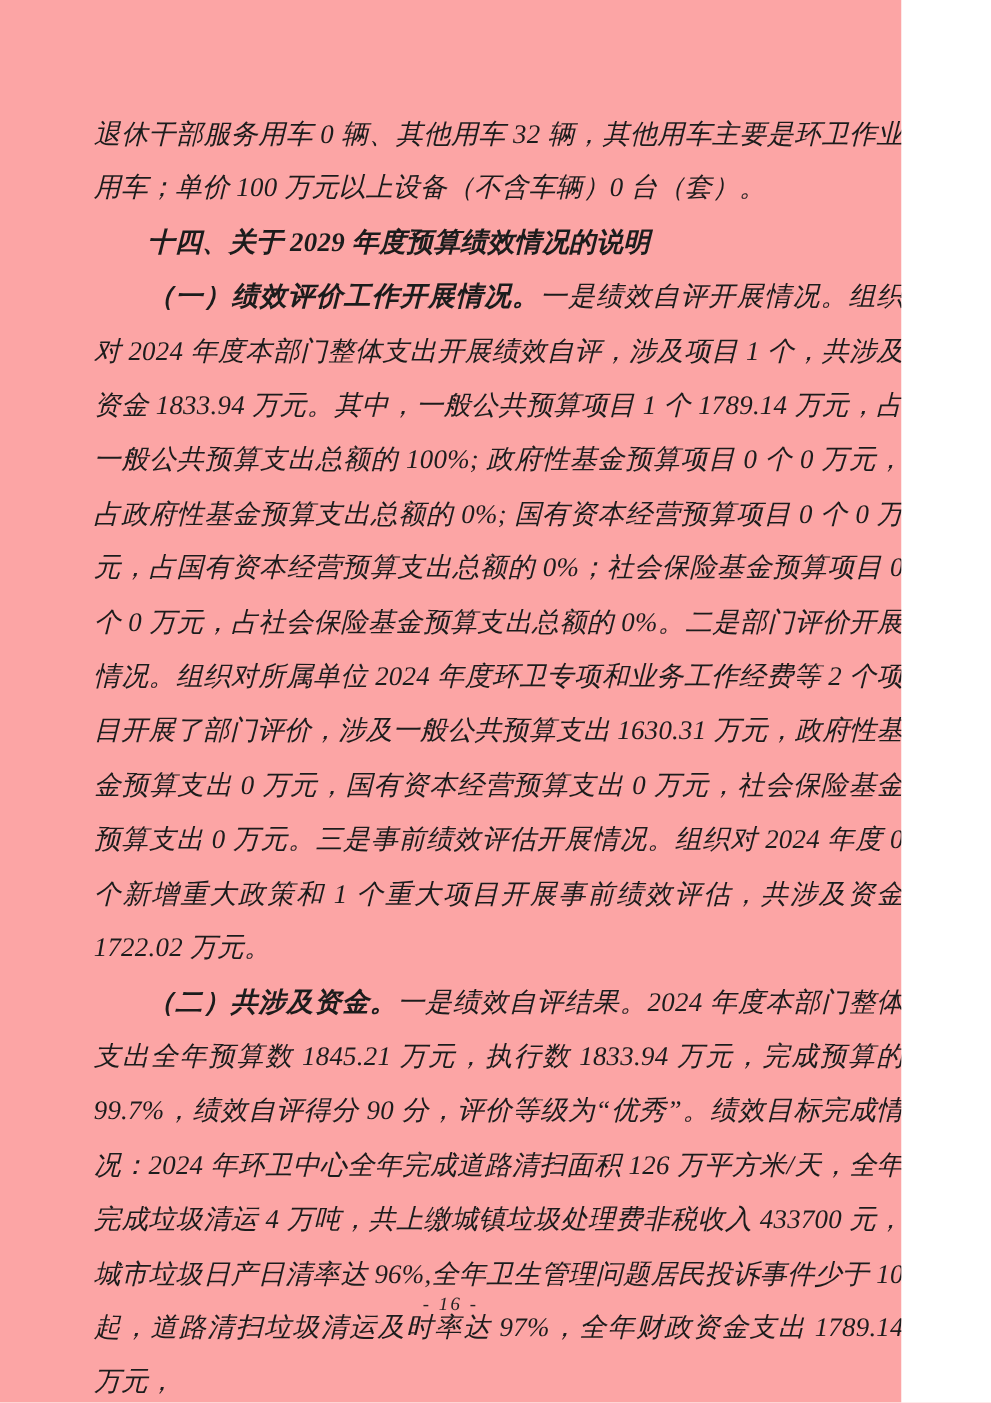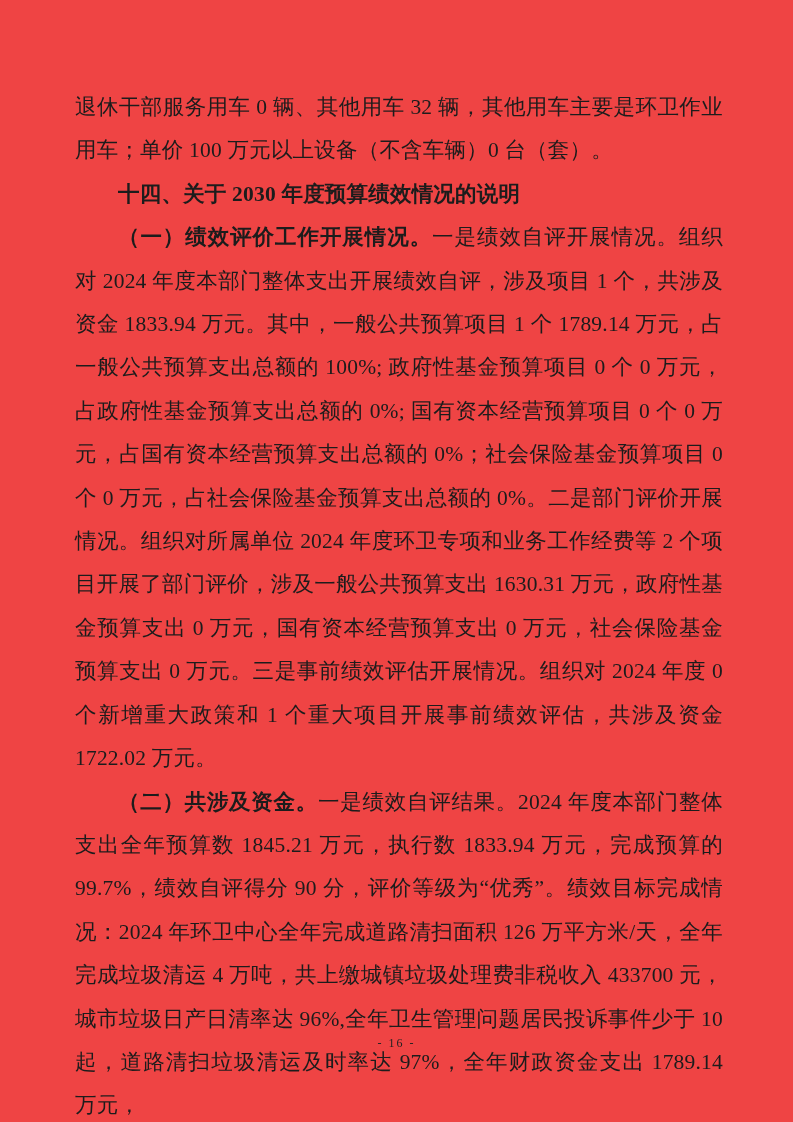--- a/index.html
+++ b/index.html
@@ -2,25 +2,26 @@
 <html><head>
 <meta charset="utf-8">
 <style>
   html, body {
     margin: 0;
     padding: 0;
     background: #ffffff;
   }
   .page {
     position: relative;
-    width: 793px;
+    width: 721px;
     height: 1122px;
-    background: #ef4444;
+    background: #fca5a5;
     overflow: hidden;
     box-sizing: border-box;
+    font-style: italic;
   }
   .content {
     position: absolute;
     left: 75px;
     top: 86px;
     width: 648px;
     font-family: "Liberation Serif", "DejaVu Serif", serif;
     font-size: 21.5px;
     line-height: 43.4px;
     color: #1c1c1c;
@@ -40,34 +41,34 @@
   .lead-bold {
     font-weight: bold;
   }
   .page-footer {
     position: absolute;
     left: 0;
     top: 1036px;
     width: 100%;
     text-align: center;
     font-family: "Liberation Serif", "DejaVu Serif", serif;
-    font-size: 12px;
+    font-size: 15px;
     color: #222222;
     letter-spacing: 2px;
   }
 </style>
 </head>
 <body>
 
 <div class="page">
   <div class="content">
 
     <p class="para no-indent">退休干部服务用车 0 辆、其他用车 32 辆，其他用车主要是环卫作业用车；单价 100 万元以上设备（不含车辆）0 台（套）。</p>
 
-    <p class="para heading">十四、关于 2030 年度预算绩效情况的说明</p>
+    <p class="para heading">十四、关于 2029 年度预算绩效情况的说明</p>
 
     <p class="para"><span class="lead-bold">（一）绩效评价工作开展情况。</span><span>一是绩效自评开展情况。组织对 2024 年度本部门整体支出开展绩效自评，涉及项目 1 个，共涉及资金 1833.94 万元。其中，一般公共预算项目 1 个 1789.14 万元，占一般公共预算支出总额的 100%; 政府性基金预算项目 0 个 0 万元，占政府性基金预算支出总额的 0%; 国有资本经营预算项目 0 个 0 万元，占国有资本经营预算支出总额的 0%；社会保险基金预算项目 0 个 0 万元，占社会保险基金预算支出总额的 0%。二是部门评价开展情况。组织对所属单位 2024 年度环卫专项和业务工作经费等 2 个项目开展了部门评价，涉及一般公共预算支出 1630.31 万元，政府性基金预算支出 0 万元，国有资本经营预算支出 0 万元，社会保险基金预算支出 0 万元。三是事前绩效评估开展情况。组织对 2024 年度 0 个新增重大政策和 1 个重大项目开展事前绩效评估，共涉及资金 1722.02 万元。</span></p>
 
     <p class="para"><span class="lead-bold">（二）共涉及资金。</span><span>一是绩效自评结果。2024 年度本部门整体支出全年预算数 1845.21 万元，执行数 1833.94 万元，完成预算的 99.7%，绩效自评得分 90 分，评价等级为“优秀”。绩效目标完成情况：2024 年环卫中心全年完成道路清扫面积 126 万平方米/天，全年完成垃圾清运 4 万吨，共上缴城镇垃圾处理费非税收入 433700 元，城市垃圾日产日清率达 96%,全年卫生管理问题居民投诉事件少于 10 起，道路清扫垃圾清运及时率达 97%，全年财政资金支出 1789.14 万元，</span></p>
 
   </div>
 
   <div class="page-footer">- 16 -</div>
 </div>
 

